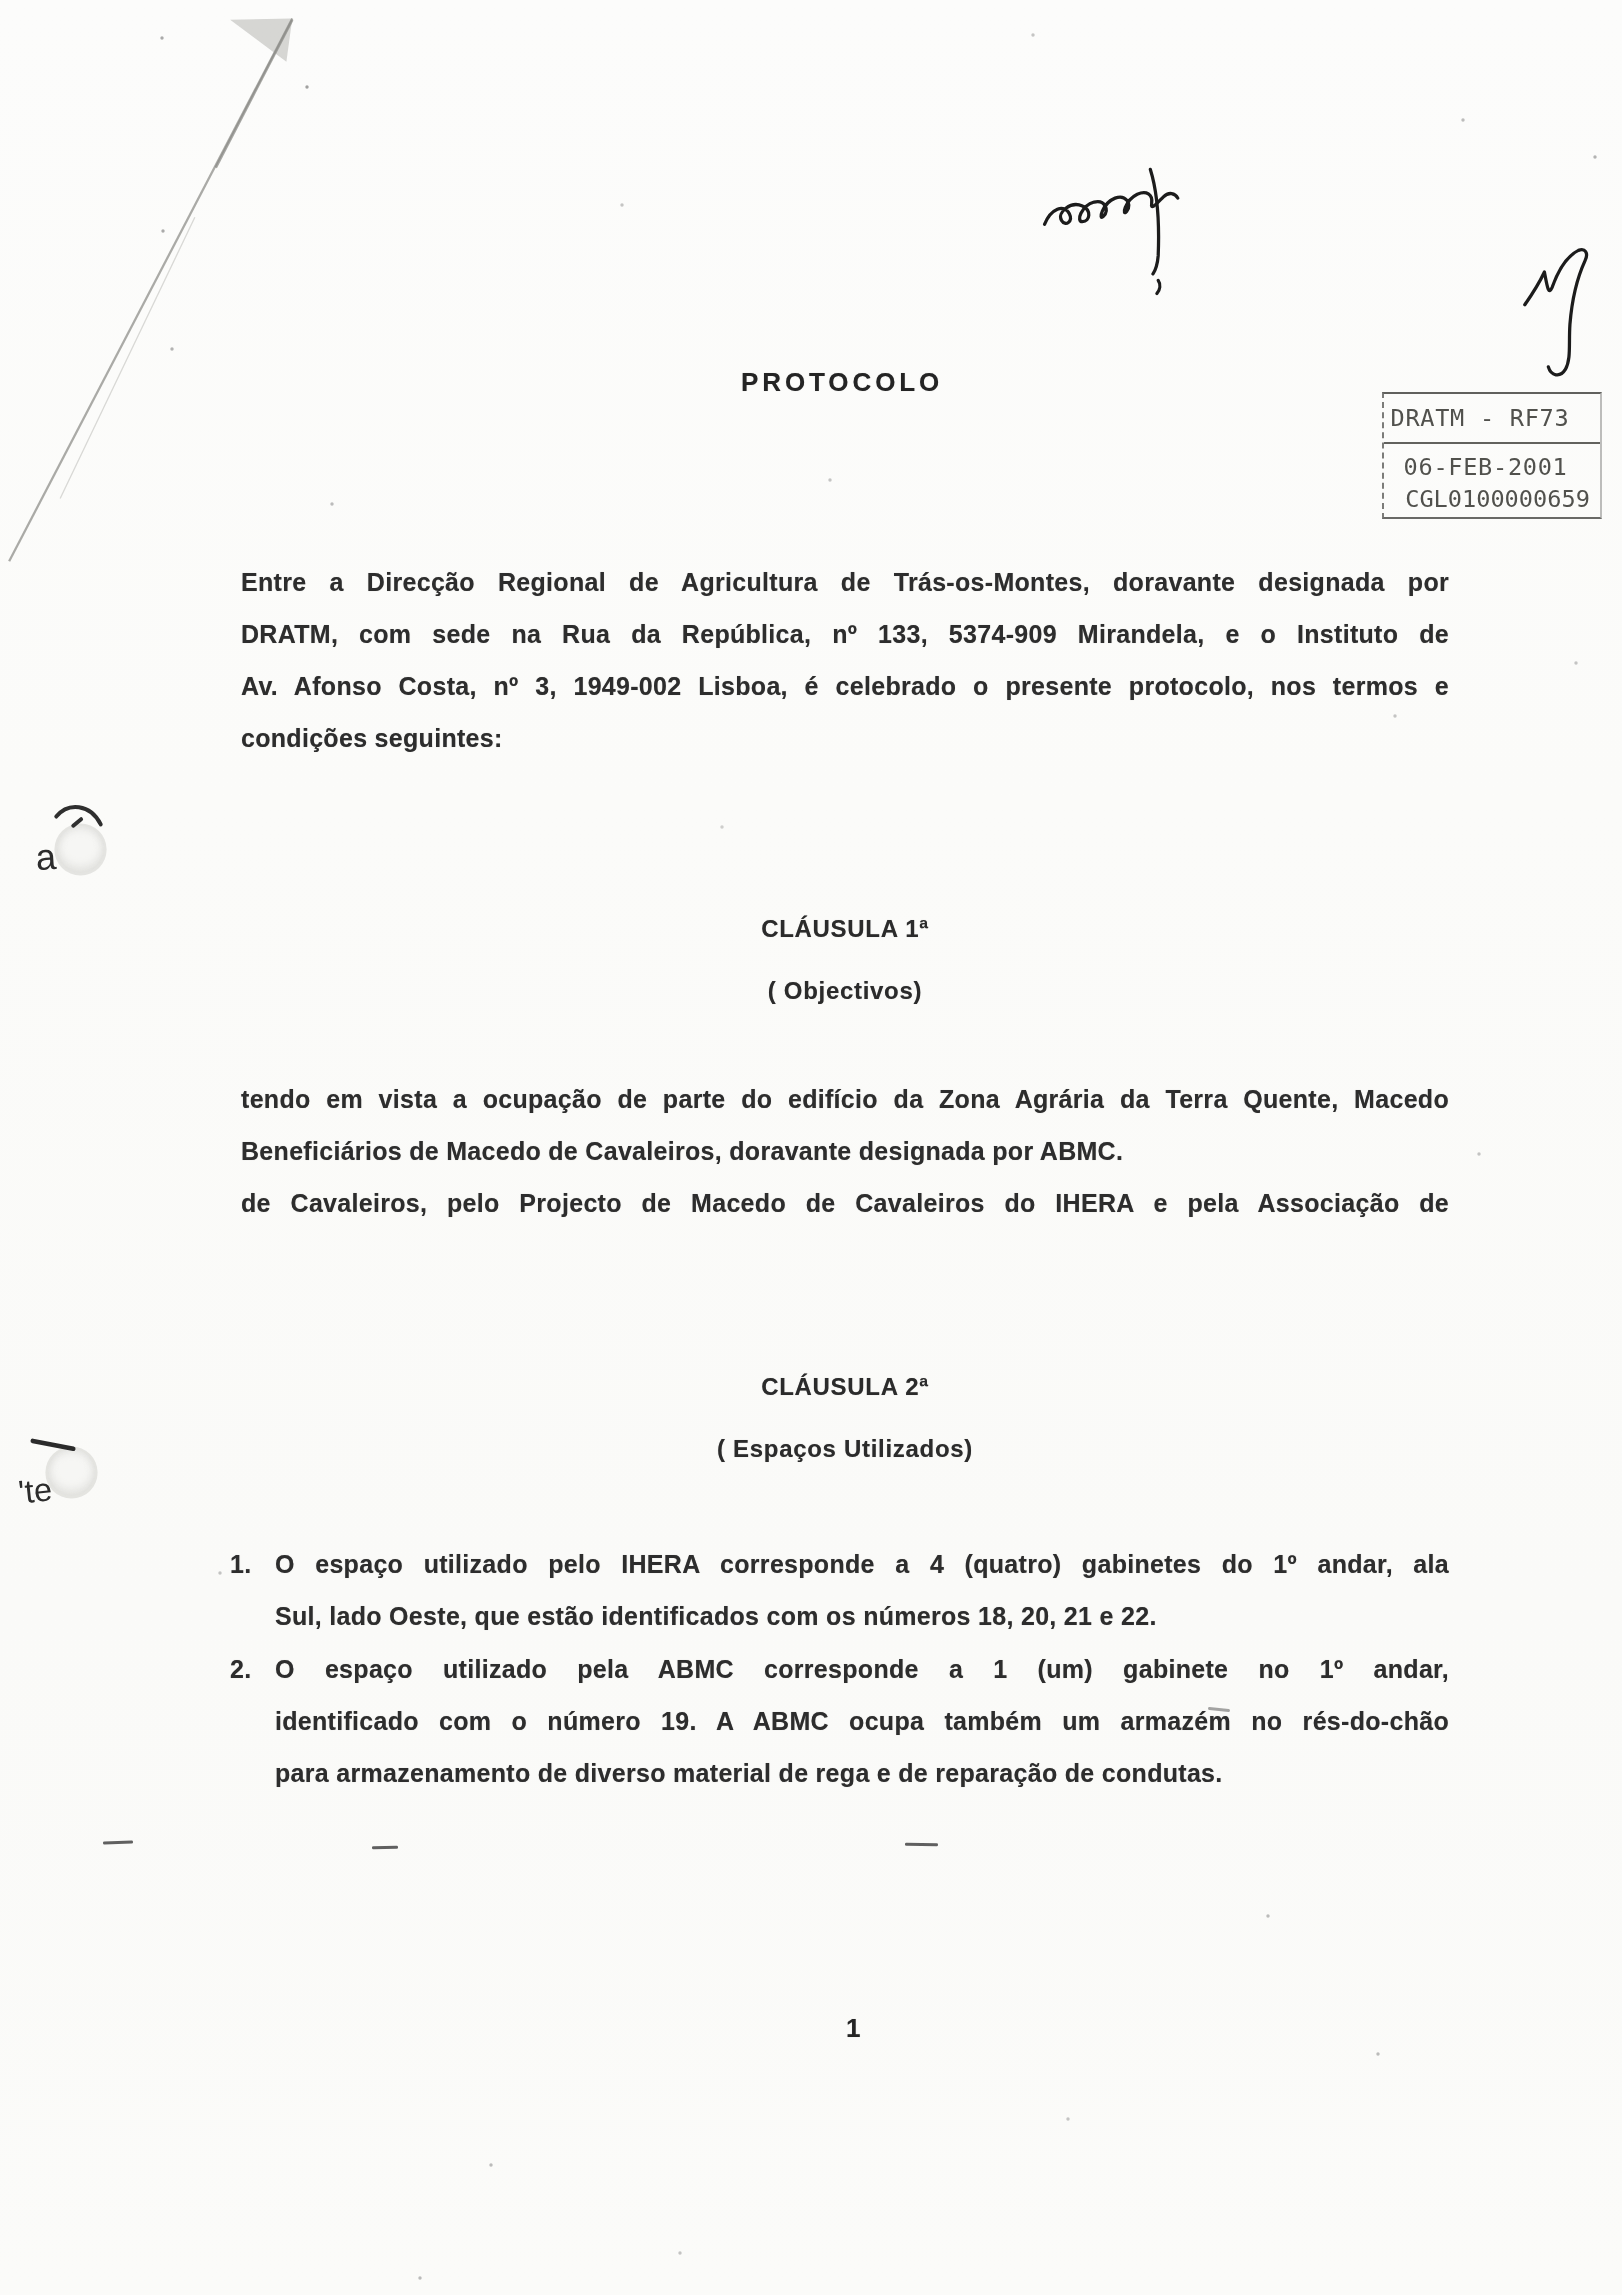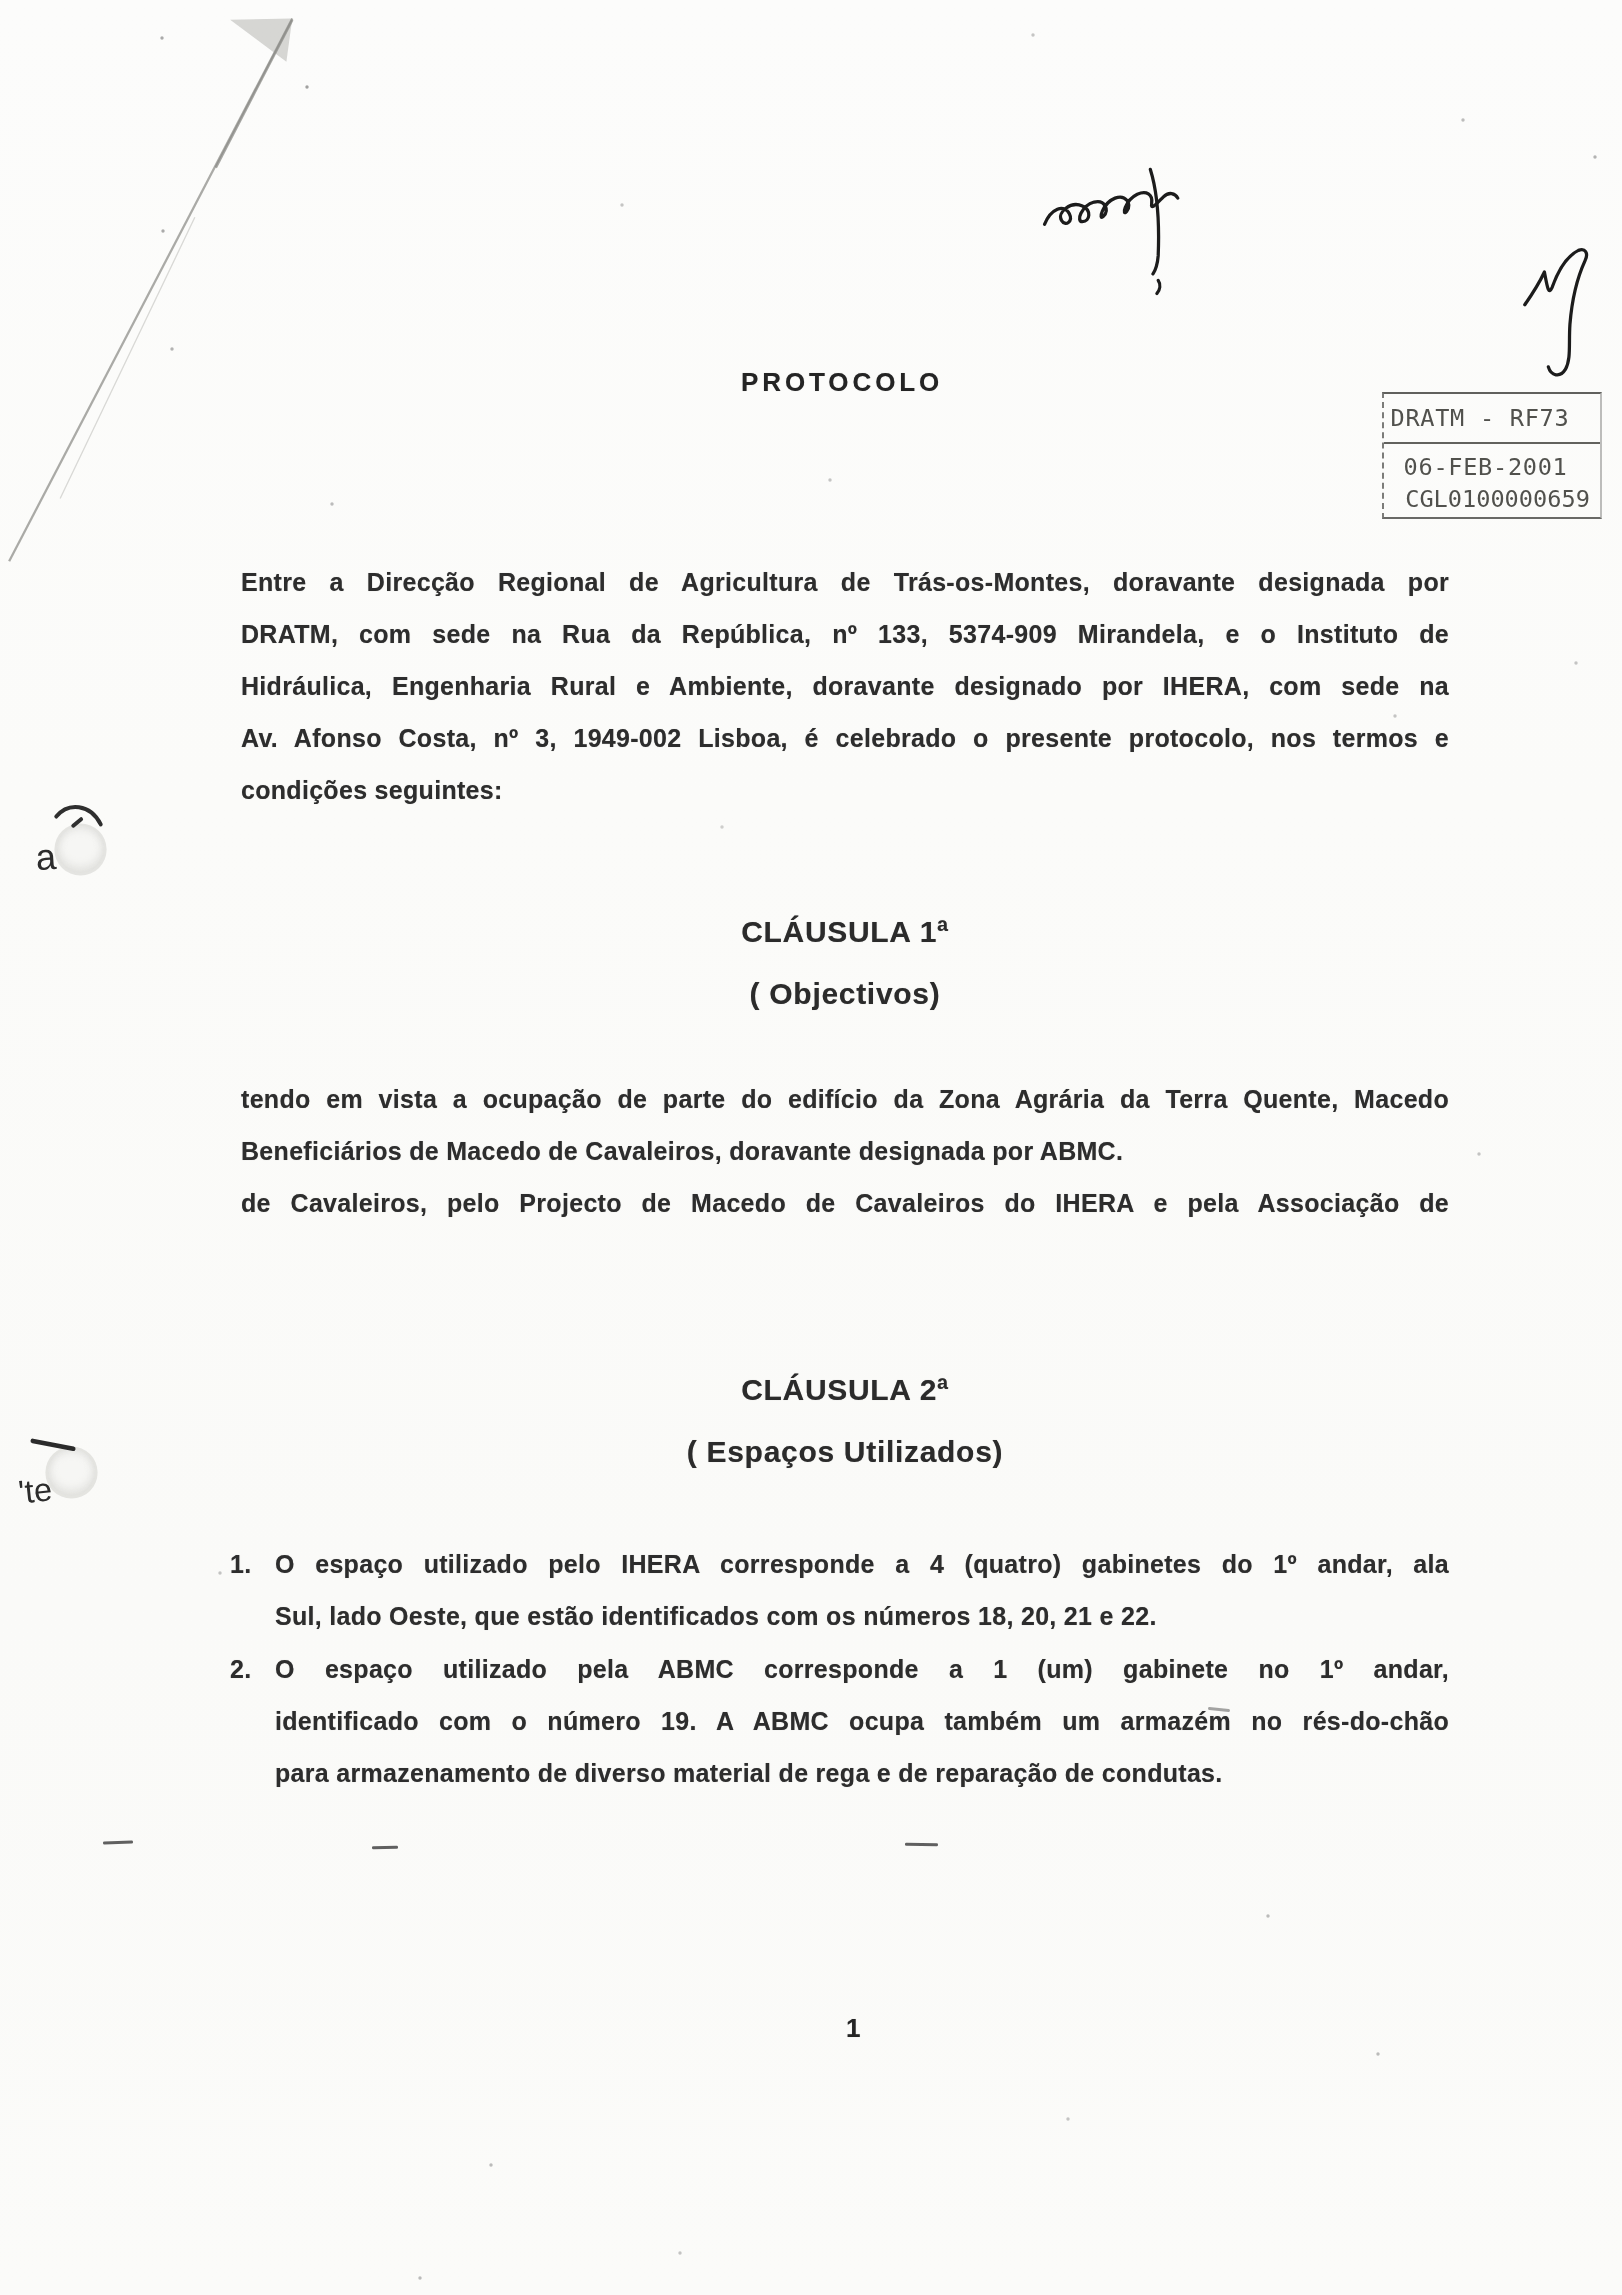--- a/index.html
+++ b/index.html
@@ -39,21 +39,21 @@
   .stamp-num{letter-spacing:0px;margin-top:3.9px;white-space:nowrap;margin-left:16px;}
   
   .para{
     position:absolute;left:241px;width:1208px;
     font-size:25px;line-height:52px;letter-spacing:0.3px;
   }
   .line{white-space:nowrap;}
   .line.j{white-space:normal;text-align:justify;text-align-last:justify;}
   .heading{
     position:absolute;left:241px;width:1208px;text-align:center;
-    font-size:30px;letter-spacing:0.7px;color:#2b2b2b;
+    font-size:24px;letter-spacing:0.7px;color:#2b2b2b;
   }
   
   .list-item{
     position:absolute;left:230px;width:1219px;
     font-size:25px;line-height:52px;letter-spacing:0.3px;
   }
   .list-item .num{position:absolute;left:0;top:0;}
   .item-lines{margin-left:45px;}
   .pagenum{
     position:absolute;left:846px;top:2013px;
@@ -154,21 +154,20 @@
     <div class="stamp-top">DRATM - RF73</div>
     <div class="stamp-bottom">
       <div class="stamp-date">06-FEB-2001</div>
       <div class="stamp-num">CGL0100000659</div>
     </div>
   </div>
 
   <div class="para txt" style="top:556px;">
     <div class="line j">Entre a Direcção Regional de Agricultura de Trás-os-Montes, doravante designada por</div>
     <div class="line j">DRATM, com sede na Rua da República, nº 133, 5374-909 Mirandela, e o Instituto de</div>
-    <div class="line j">Hidráulica, Engenharia Rural e Ambiente, doravante designado por IHERA, com sede na</div>
     <div class="line j">Av. Afonso Costa, nº 3, 1949-002 Lisboa, é celebrado o presente protocolo, nos termos e</div>
     <div class="line">condições seguintes:</div>
   </div>
 
   <div class="heading txt" style="top:915px;">CLÁUSULA 1ª</div>
   <div class="heading txt" style="top:977px;">( Objectivos)</div>
 
   <div class="para txt" style="top:1073px;">
     <div class="line j">tendo em vista a ocupação de parte do edifício da Zona Agrária da Terra Quente, Macedo</div>
     <div class="line">Beneficiários de Macedo de Cavaleiros, doravante designada por ABMC.</div>

